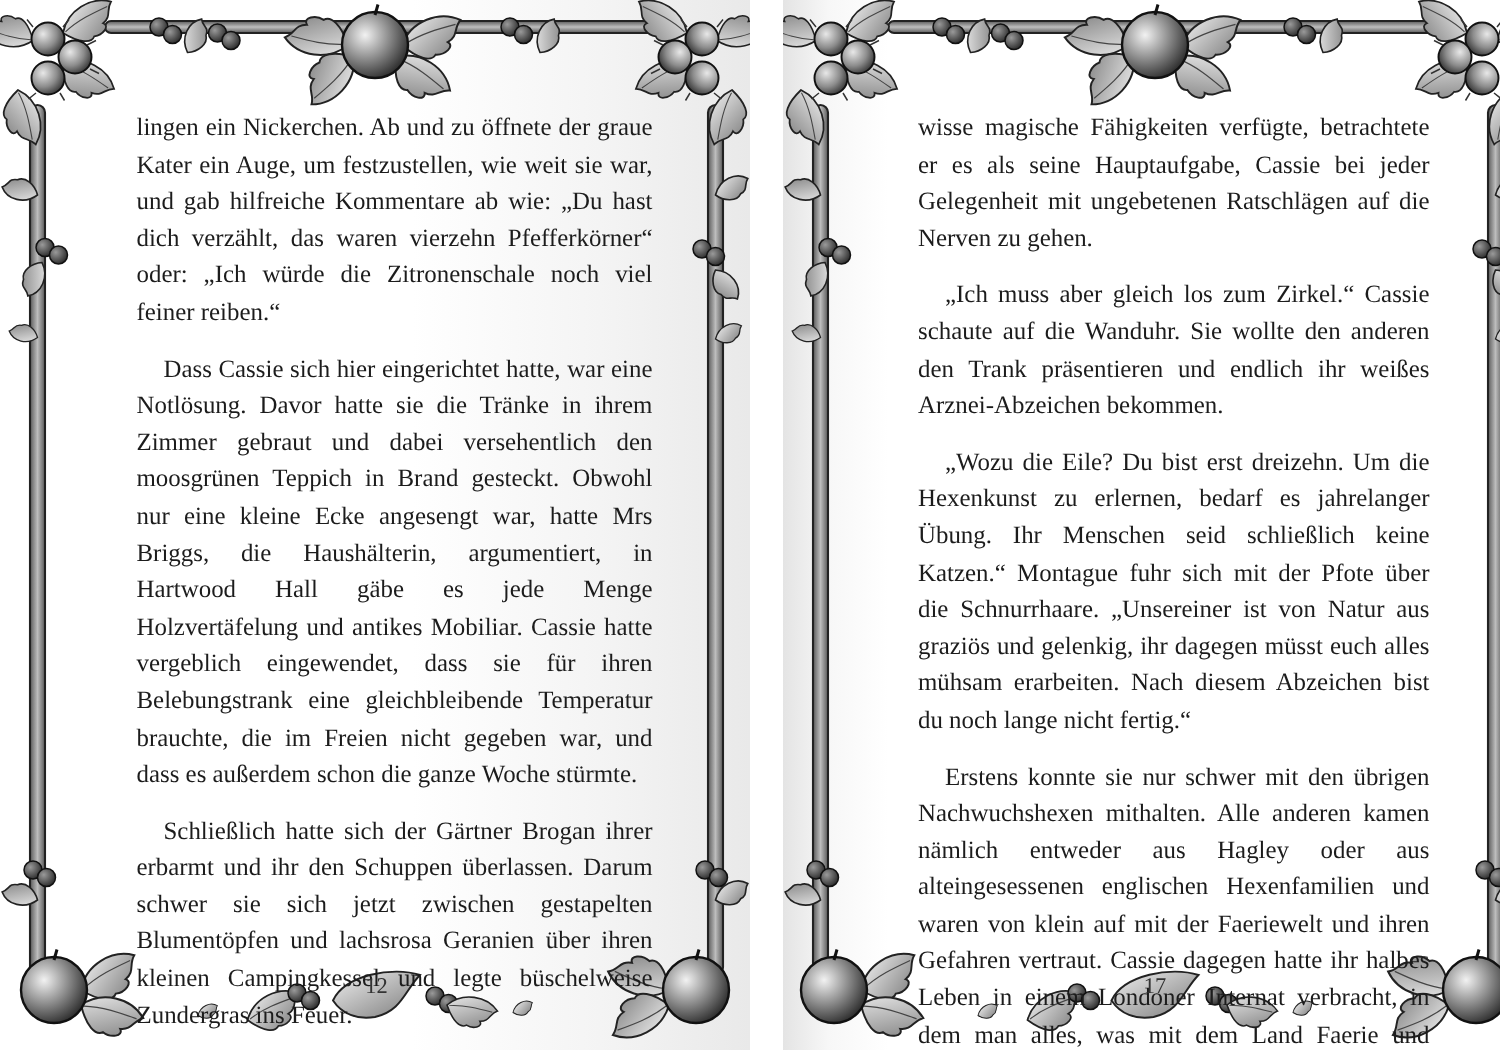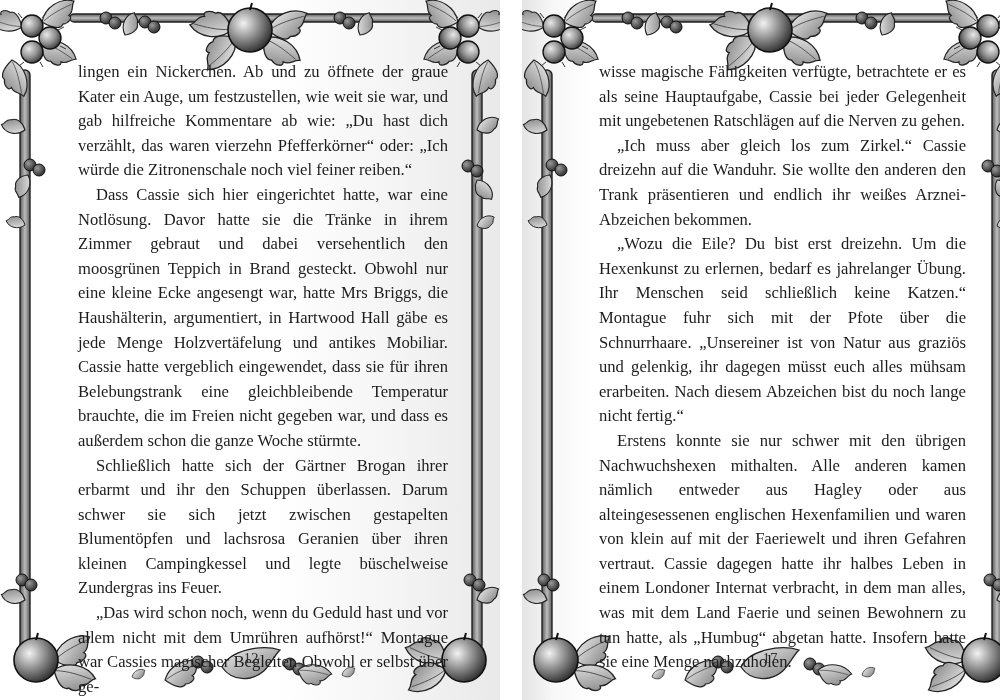--- a/index.html
+++ b/index.html
@@ -4,21 +4,21 @@
 <style>
   html,body{margin:0;padding:0;background:#fff;}
   body{width:1000px;height:700px;position:relative;overflow:hidden;font-family:"DejaVu Serif","Liberation Serif",serif;}
   .page{position:absolute;top:0;height:700px;background:#fff;overflow:hidden;}
   .page.left{left:0;width:500px;background:linear-gradient(to right,#fff 0%,#fff 55%,#f4f4f4 80%,#e9e9e9 100%);}
   .page.right{left:522px;width:500px;background:linear-gradient(to right,#e4e4e4 0%,#f7f7f7 6%,#fff 14%,#fff 100%);}
   .border-svg{position:absolute;left:0;top:0;width:500px;height:700px;pointer-events:none;}
   .text{position:absolute;top:60px;font-family:"Liberation Serif","DejaVu Serif",serif;font-size:16.6px;line-height:24.6px;color:#1c1c1c;text-align:justify;}
   .page.left .text{left:78px;width:370px;}
   .page.right .text{left:77px;width:367px;}
-  .text p{margin:0;text-indent:18px;}
+  .text p{margin:13px;text-indent:18px;}
   .text p.noindent{text-indent:0;}
   .text em{font-style:italic;}
   .pagenum{position:absolute;top:650px;width:30px;text-align:center;font-family:"Liberation Serif",serif;font-size:15px;color:#333;}
   .page.left .pagenum{left:236px;}
   .page.right .pagenum{left:233px;}
 </style>
 </head>
 <body>
 
 <svg width="0" height="0" style="position:absolute">
@@ -207,18 +207,18 @@
       <use href="#berries" transform="translate(196,662)"></use>
       <path d="M219,667 C227,650 259,644 277,650 C267,660 265,674 247,678 C235,680 225,676 219,667 Z" fill="url(#leafG)" stroke="#222" stroke-width="1.3"></path>
       <use href="#berries" transform="translate(288,664)"></use>
       <use href="#leaf" transform="translate(296,670) rotate(15) scale(0.8)"></use>
       <use href="#smallleaf" transform="translate(340,675) rotate(-20) scale(0.6)"></use>
     </g>
   </svg>
 
   <div class="text">
     <p class="noindent">wisse magische Fähigkeiten verfügte, betrachtete er es als seine Hauptaufgabe, Cassie bei jeder Gelegenheit mit ungebetenen Ratschlägen auf die Nerven zu gehen.</p>
-    <p>„Ich muss aber gleich los zum Zirkel.“ Cassie dreizehn auf die Wanduhr. Sie wollte den anderen den Trank präsentieren und endlich ihr weißes Arznei-Abzeichen bekommen.</p>
+    <p>„Ich muss aber gleich los zum Zirkel.“ Cassie schaute auf die Wanduhr. Sie wollte den anderen den Trank präsentieren und endlich ihr weißes Arznei-Abzeichen bekommen.</p>
     <p>„Wozu die Eile? Du bist erst dreizehn. Um die Hexenkunst zu erlernen, bedarf es jahrelanger Übung. Ihr Menschen seid schließlich keine Katzen.“ Montague fuhr sich mit der Pfote über die Schnurrhaare. „Unsereiner ist von Natur aus graziös und gelenkig, ihr dagegen müsst euch alles mühsam erarbeiten. Nach diesem Abzeichen bist du noch lange nicht fertig.“</p>
     <p>Erstens konnte sie nur schwer mit den übrigen Nachwuchshexen mithalten. Alle anderen kamen nämlich entweder aus Hagley oder aus alteingesessenen englischen Hexenfamilien und waren von klein auf mit der Faeriewelt und ihren Gefahren vertraut. Cassie dagegen hatte ihr halbes Leben in einem Londoner Internat verbracht, in dem man alles, was mit dem Land Faerie und seinen Bewohnern zu tun hatte, als „Humbug“ abgetan hatte. Insofern hatte sie eine Menge nachzuholen.</p>
   </div>
   <div class="pagenum">17</div>
 </div>
 
 </body></html>

